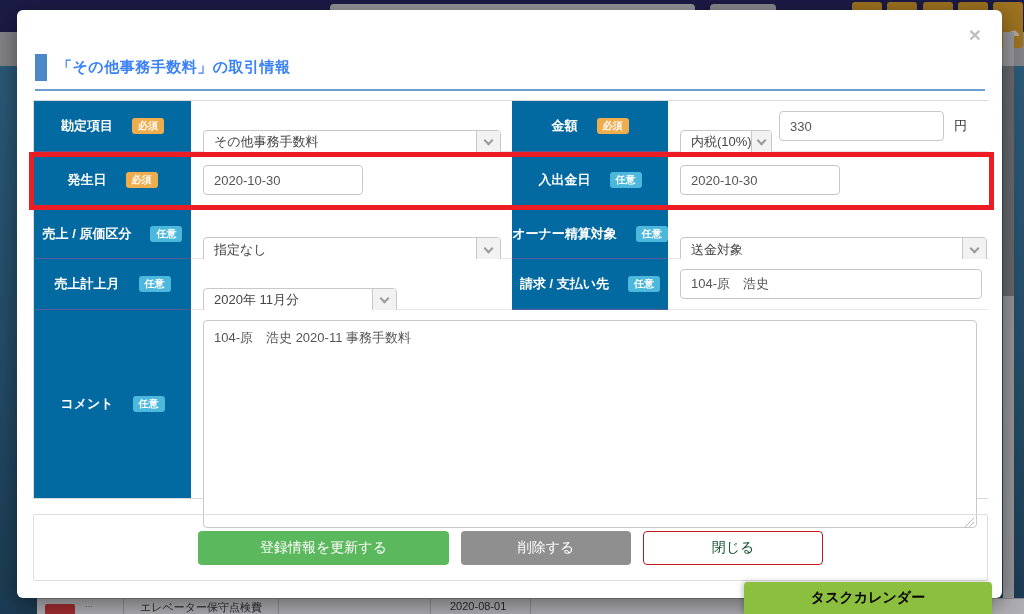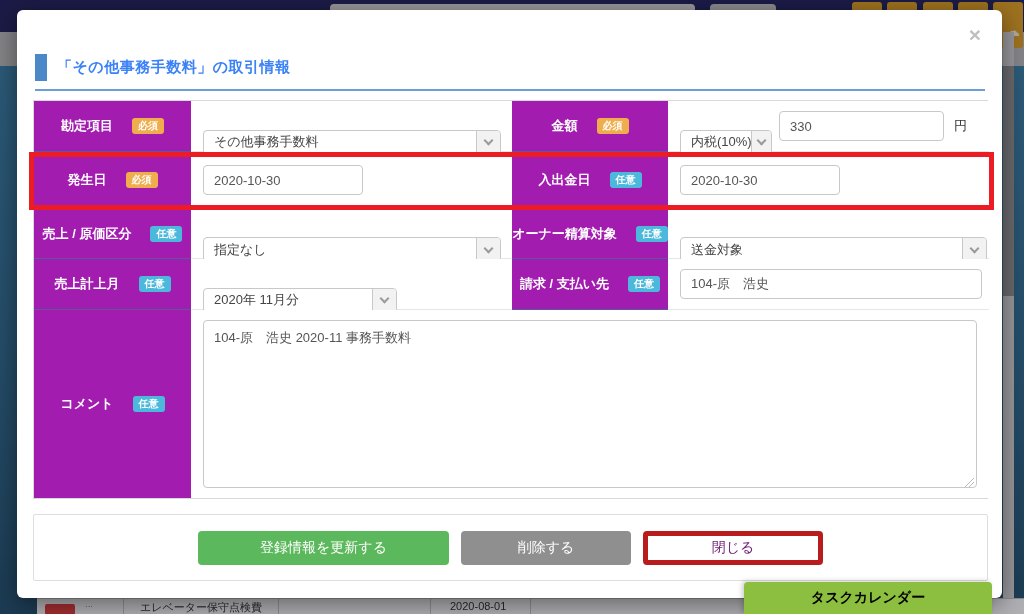--- a/index.html
+++ b/index.html
@@ -40,59 +40,59 @@
   .m-header { position:absolute; left:18px; top:44px; right:17px;
     display:flex; align-items:center; border-bottom:2px solid #6b9fd4; padding-bottom:8px; }
   .accent { width:12px; height:27px; background:#4a88c8; margin-right:10px; flex:0 0 auto; }
   .m-title { font-size:15px; font-weight:bold; color:#3b82f6; letter-spacing:0.5px; }
 
   
   .form-table { position:absolute; left:16px; top:90px; width:955px;
     display:grid; grid-template-columns:157px 321px 156px 321px;
     grid-template-rows:51px 57px 50px 51px 188px;
     border:1px solid #d9d9d9; }
-  .lbl { background:#a21caf; display:flex; align-items:center; justify-content:center;
+  .lbl { background:#0369a1; display:flex; align-items:center; justify-content:center;
     gap:19px; color:#fff; font-size:13px; font-weight:bold; border-bottom:1px solid #565c99; }
   .lbl.last { border-bottom:none;align-items:center; }
   .fld { background:#fff; display:flex; align-items:center; padding-left:12px;
     border-bottom:1px solid #e6e6e6; }
   .fld.last { border-bottom:none; }
   .badge { font-size:10px; font-weight:bold; color:#fff; padding:3px 6px; border-radius:3px; line-height:1; }
   .badge.req { background:#f0ad4e; }
   .badge.opt { background:#4cb9dc; }
 
   .sel { display:inline-flex; align-items:center; height:25px; background:#fff;
     border:1px solid #c8c8c8; border-radius:4px; cursor:pointer;margin-top:32px; }
   .sel .txt { padding:0 10px; font-size:13px; color:#444; flex:1 1 auto; white-space:nowrap; overflow:hidden; }
   .sel .caretbox { width:24px; align-self:stretch; border-left:1px solid #c8c8c8;
     background:#f2f2f2; border-radius:0 3px 3px 0; display:flex; align-items:center; justify-content:center; }
   .chev { width:7px; height:7px; border-right:2px solid #9a9a9a; border-bottom:2px solid #9a9a9a;
     transform:rotate(45deg); margin-top:-3px; }
   .inp { height:30px; border:1px solid #c8c8c8; border-radius:4px; padding:0 10px;
     font-size:13px; color:#555; font-family:inherit; background:#fff; }
   .unit { font-size:13px; color:#333; margin-left:10px; }
   .comment-cell { grid-column:2/5; padding:10px 12px; align-items:flex-start; }
-  .ta { width:100%; height:168px; border:1px solid #c8c8c8; border-radius:4px;
+  .ta { width:100%; height:208px; border:1px solid #c8c8c8; border-radius:4px;
     padding:8px 10px; font-size:13px; color:#555; font-family:inherit; resize:none; }
   .ta-wrap { position:relative; width:100%; }
   .resize-handle { position:absolute; right:3px; bottom:5px; width:9px; height:9px;
     background:linear-gradient(135deg,transparent 45%,#bbb 45%,#bbb 52%,transparent 52%,transparent 68%,#bbb 68%,#bbb 75%,transparent 75%); }
 
   .red-box { position:absolute; left:-5px; top:51px; width:965px; height:58px;
     border:5px solid #ec1c24; pointer-events:none; z-index:5; }
 
   
   .m-footer { position:absolute; left:16px; top:504px; width:955px; height:67px;
     border:1px solid #dedede; border-radius:2px; display:flex; align-items:center;
     justify-content:center; gap:12px; }
   .btn { height:34px; border:none; border-radius:4px; font-size:14px;
     font-family:inherit; cursor:pointer; }
   .btn-update { width:251px; background:#5cb85c; color:#fff; }
   .btn-delete { width:170px; background:#8f8f8f; color:#fff; }
-  .btn-close { width:180px; background:#fff; color:#701a75; border:5px solid #b91c1c; }
+  .btn-close { width:180px; background:#fff; color:#14532d; border:1px solid #b91c1c; }
 
   .task-cal { position:absolute; left:744px; top:582px; width:248px; height:32px;
     background:#8cbf3f; color:#000000; font-size:14px; font-weight:bold;
     display:flex; align-items:center; justify-content:center;
     border-radius:4px 4px 0 0; box-shadow:-2px -1px 5px rgba(0,0,0,0.2); z-index:30; cursor:pointer; }
 </style>
 </head>
 <body>
 
 <div class="stage">

